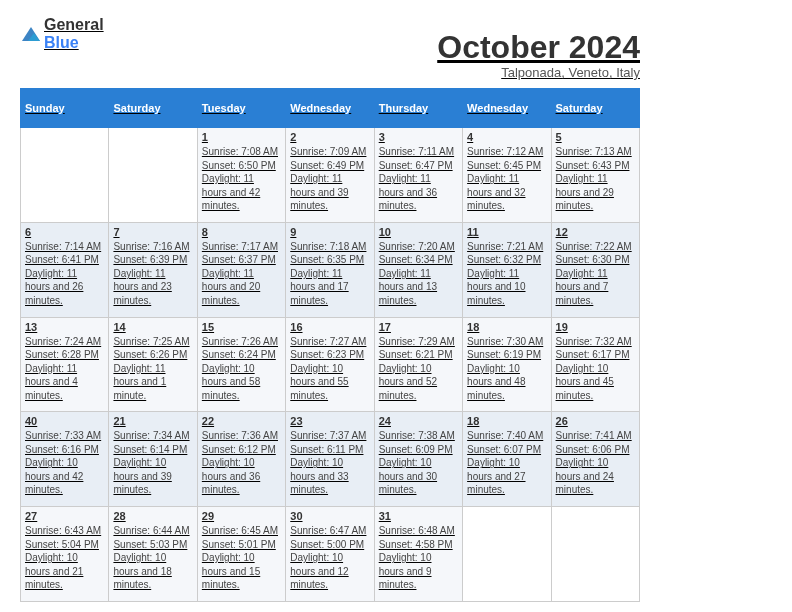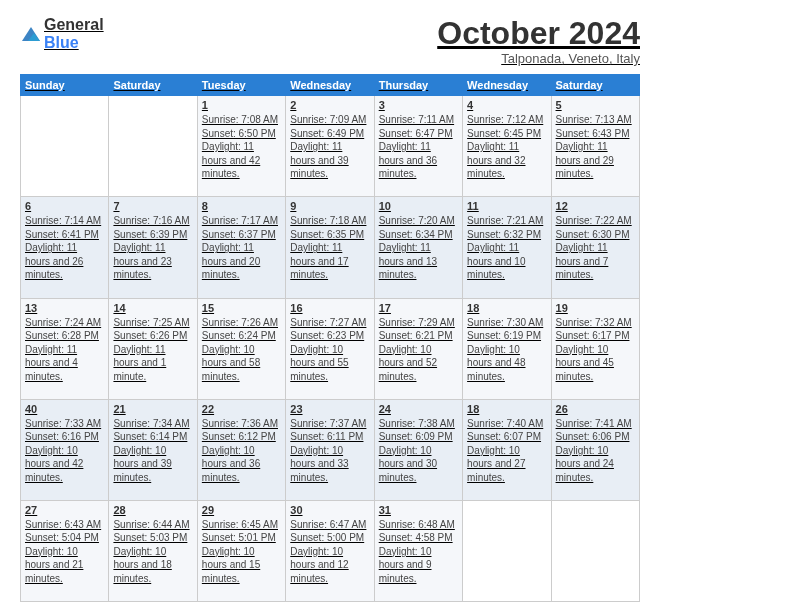--- a/index.html
+++ b/index.html
@@ -49,38 +49,39 @@
       margin-right: 2px;
     }
     .title-block {
       text-align: right;
     }
     .month-title {
       font-size: 32px;
       font-weight: bold;
       color: #333;
       line-height: 1.1;
+      margin-top: 14px;
     }
     .subtitle {
       font-size: 13px;
       color: #555;
     }
     .calendar {
       flex: 1;
       border: 1px solid #ccc;
       border-collapse: collapse;
       width: 100%;
       table-layout: fixed;
     }
     .calendar th {
       background-color: #2a7fd4;
       color: #fff;
       font-size: 11px;
       font-weight: bold;
-      padding: 4px 4px;
+      padding: 13px 4px;
       text-align: left;
       border: 1px solid #2a7fd4;
     }
     .calendar td {
       vertical-align: top;
       border: 1px solid #ccc;
       padding: 3px 4px;
       font-size: 9px;
       color: #333;
       background: #fff;

